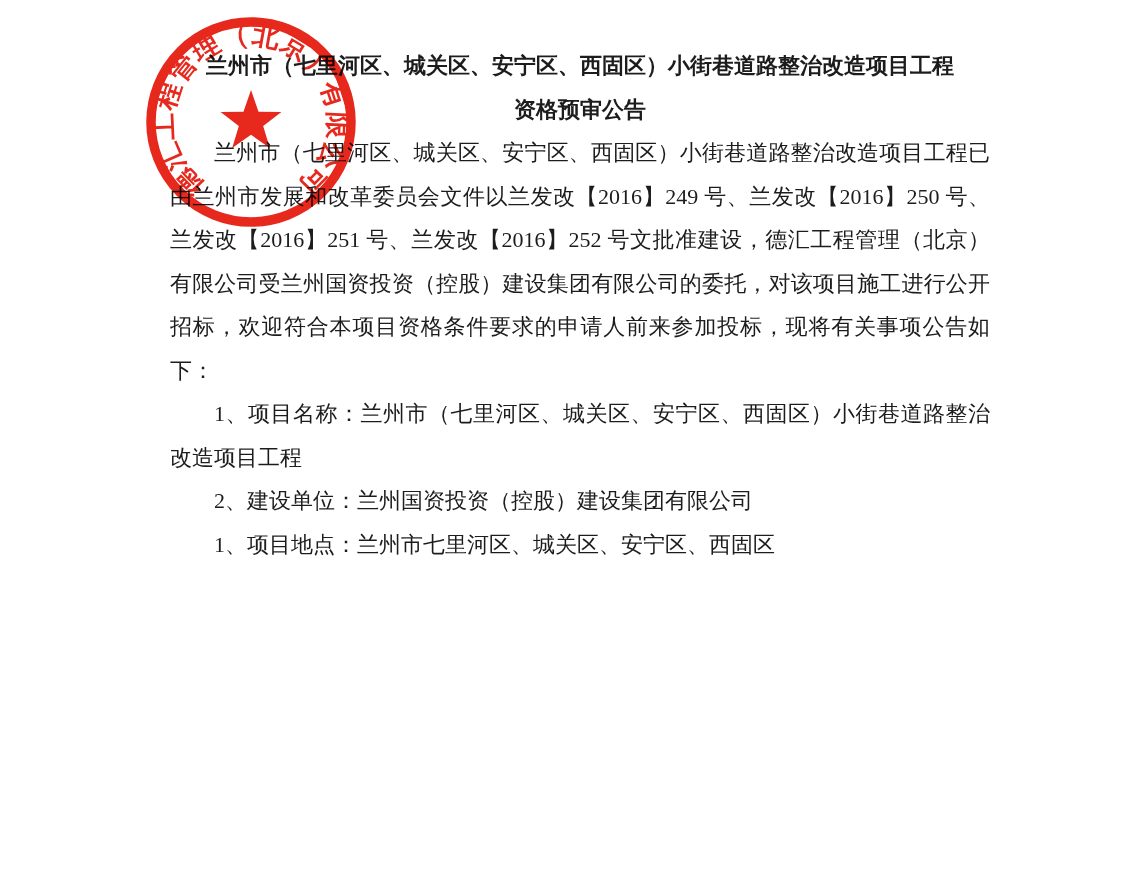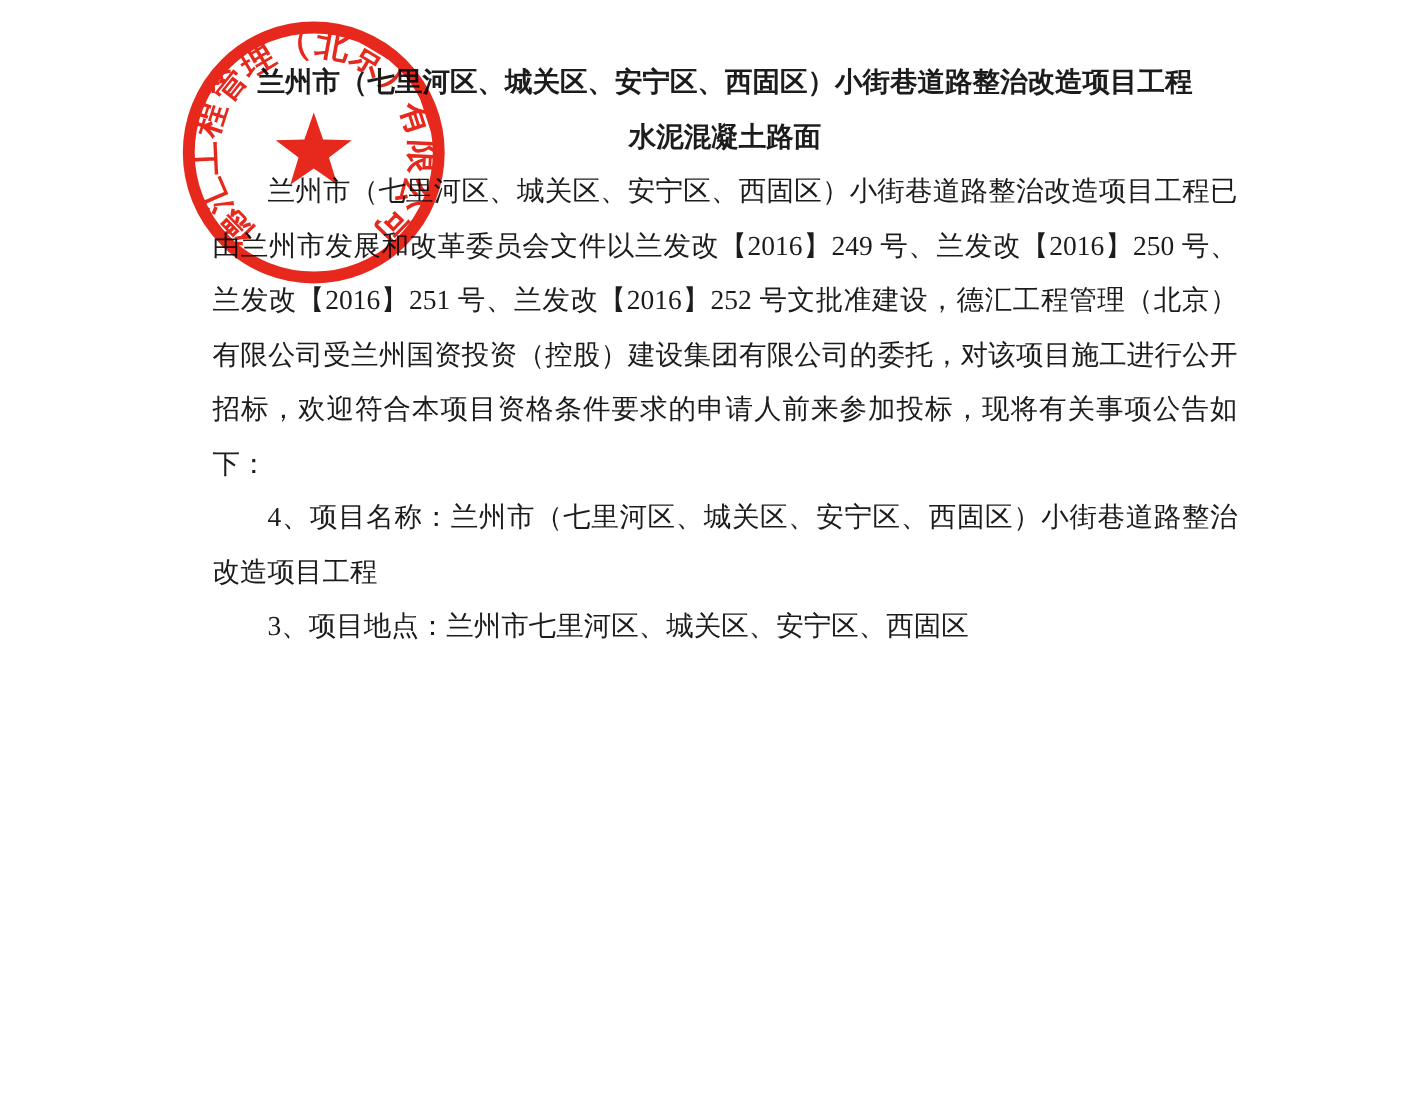--- a/index.html
+++ b/index.html
@@ -55,30 +55,31 @@
   }
 </style>
 </head>
 <body>
 
 <div class="page">
 
   <div class="content">
     <h1 class="title">
       <span class="tline">兰州市（七里河区、城关区、安宁区、西固区）小街巷道路整治改造项目工程</span>
-      <span class="tline">水泥混凝土路面</span>
+      <span class="tline">资格预审公告</span>
     </h1>
 
     <p class="para">兰州市（七里河区、城关区、安宁区、西固区）小街巷道路整治改造项目工程已由兰州市发展和改革委员会文件以兰发改【2016】249 号、兰发改【2016】250 号、兰发改【2016】251 号、兰发改【2016】252 号文批准建设，德汇工程管理（北京）有限公司受兰州国资投资（控股）建设集团有限公司的委托，对该项目施工进行公开招标，欢迎符合本项目资格条件要求的申请人前来参加投标，现将有关事项公告如下：</p>
 
 
-    <p class="para">4、项目名称：兰州市（七里河区、城关区、安宁区、西固区）小街巷道路整治改造项目工程</p>
+    <p class="para">1、项目名称：兰州市（七里河区、城关区、安宁区、西固区）小街巷道路整治改造项目工程</p>
 
+    <p class="para">2、建设单位：兰州国资投资（控股）建设集团有限公司</p>
 
-    <p class="para">3、项目地点：兰州市七里河区、城关区、安宁区、西固区</p>
+    <p class="para">1、项目地点：兰州市七里河区、城关区、安宁区、西固区</p>
 
 
   </div>
 
   <svg class="stamp" width="270" height="270" viewBox="-135 -135 270 270" xmlns="http://www.w3.org/2000/svg">
 
     <circle cx="0" cy="0" r="100" fill="none" stroke-width="9.5" stroke="#e51a0e"></circle>
 
     <path id="sealTextArc" d="M -50.1 59.7 A 78 78 0 1 1 50.1 59.7" fill="none"></path>
 

